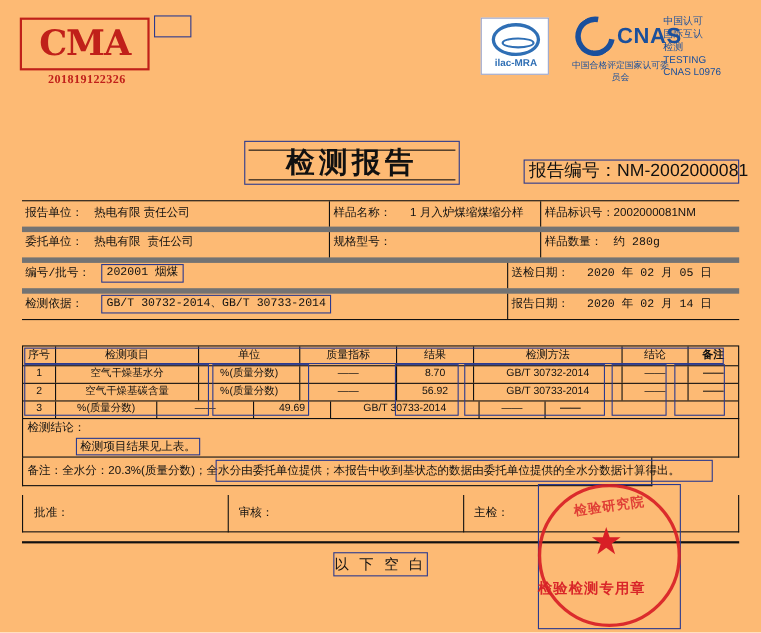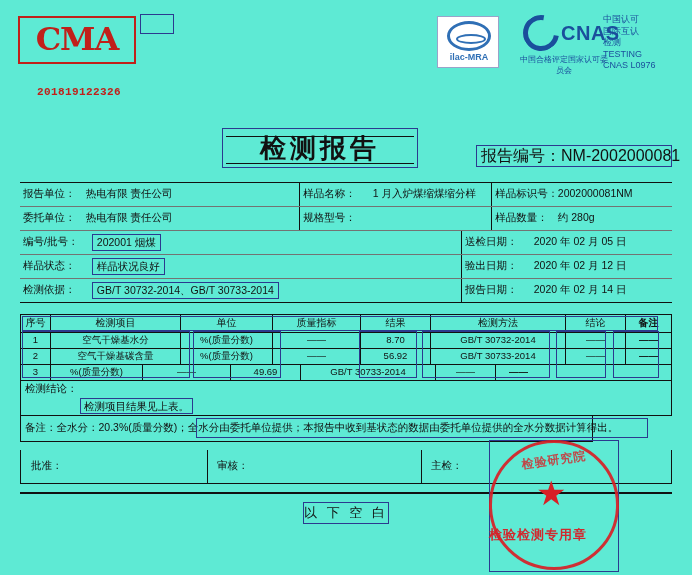--- a/index.html
+++ b/index.html
@@ -13,21 +13,21 @@
     position: relative;
     font-family: "Liberation Sans", sans-serif;
     color: #1a1a1a;
     overflow: hidden;
   }
   .page {
     position: absolute;
     left: 0; top: 0;
     width: 692px;
     height: 575px;
-    background: #5eead4;
+    background: #fdba74;
   }
 
   
   .cma-block {
     position: absolute;
     left: 18px;
     top: 16px;
     width: 120px;
     height: 68px;
   }
@@ -51,26 +51,25 @@
     letter-spacing: -1px;
     color: #c0201a;
     line-height: 44px;
   }
   .cma-num {
     position: absolute;
     left: 0;
     top: 50px;
     width: 122px;
     text-align: center;
-    font-family: Liberation Mono, monospace;
+    font-family: Liberation Serif, serif;
     font-size: 11px;
     font-weight: bold;
     color: #c0201a;
     letter-spacing: 0.4px;
-    margin-top: 20px;
   }
   .top-small-box {
     position: absolute;
     left: 140px;
     top: 14px;
     width: 34px;
     height: 20px;
     border: 1px solid #2b3a8f;
     box-sizing: border-box;
   }
@@ -225,21 +224,21 @@
     width: 652px;
     border-top: 1px solid #111;
     border-bottom: 1px solid #111;
     box-sizing: border-box;
   }
   .info-row {
     display: flex;
     height: 23px;
     align-items: stretch;
   }
-  .info-row + .info-row { border-top: 1px solid #737373; }
+  .info-row + .info-row { border-top: 5px solid #737373; font-family: Liberation Mono, monospace; }
   .cell {
     font-size: 10.5px;
     line-height: 21px;
     color: #111;
     white-space: nowrap;
     overflow: hidden;
     padding-left: 3px;
     box-sizing: border-box;
   }
   .vline { width: 1px; background: #111; }
@@ -329,21 +328,20 @@
     color: #111;
   }
   .conc-val {
     position: absolute;
     left: 48px; top: 18px;
     font-size: 10.5px;
     color: #111;
     border: 1px solid #2b3a8f;
     padding: 0 3px;
     line-height: 14px;
-    margin-left: 11px;
   }
   .remark {
     position: absolute;
     left: 20px;
     top: 416px;
     width: 573px;
     height: 26px;
     border-bottom: 1px solid #111;
     border-left: 1px solid #111;
     border-right: 1px solid #111;
@@ -550,29 +548,20 @@
     <div class="info-row">
       <div class="cell w-lab1">编号/批号：</div>
       <div class="cell w-mid">
         <span class="blue-box">202001 烟煤</span>
       </div>
       <div class="vline"></div>
       <div class="cell w-lab4">送检日期：</div>
       <div class="cell w-date">2020 年 02 月 05 日</div>
     </div>
 
-    <div class="info-row">
-      <div class="cell w-lab1">样品状态：</div>
-      <div class="cell w-mid">
-        <span class="blue-box">样品状况良好</span>
-      </div>
-      <div class="vline"></div>
-      <div class="cell w-lab4">验出日期：</div>
-      <div class="cell w-date">2020 年 02 月 12 日</div>
-    </div>
 
     <div class="info-row">
       <div class="cell w-lab1">检测依据：</div>
       <div class="cell w-mid">
         <span class="blue-box">GB/T 30732-2014、GB/T 30733-2014</span>
       </div>
       <div class="vline"></div>
       <div class="cell w-lab4">报告日期：</div>
       <div class="cell w-date">2020 年 02 月 14 日</div>
     </div>

